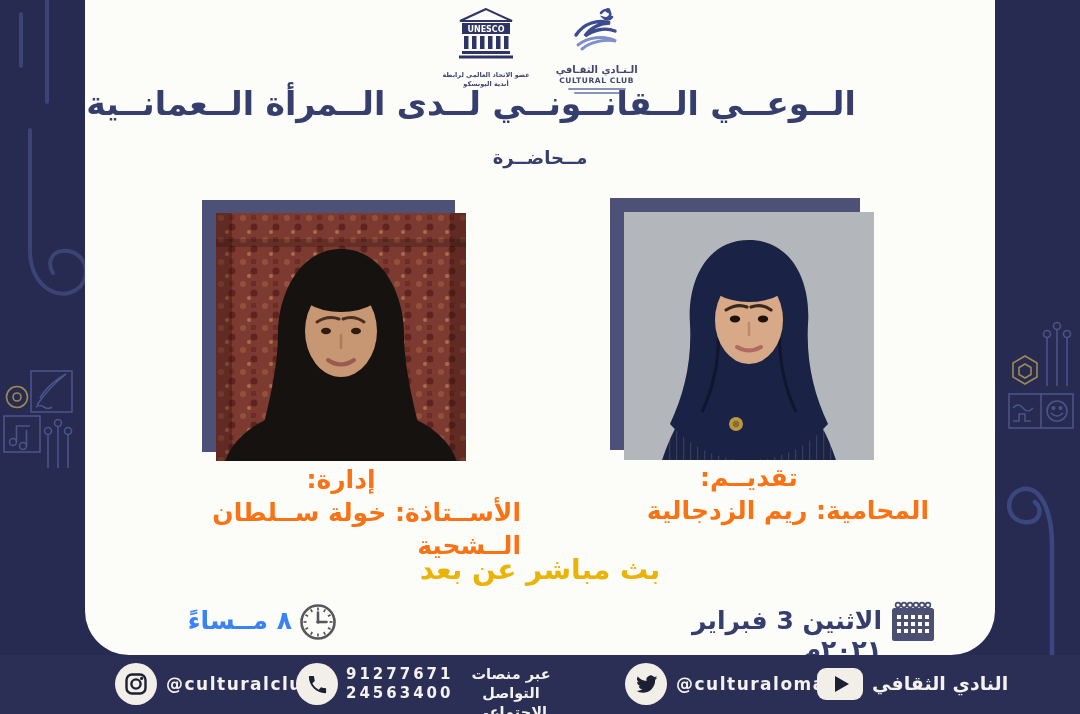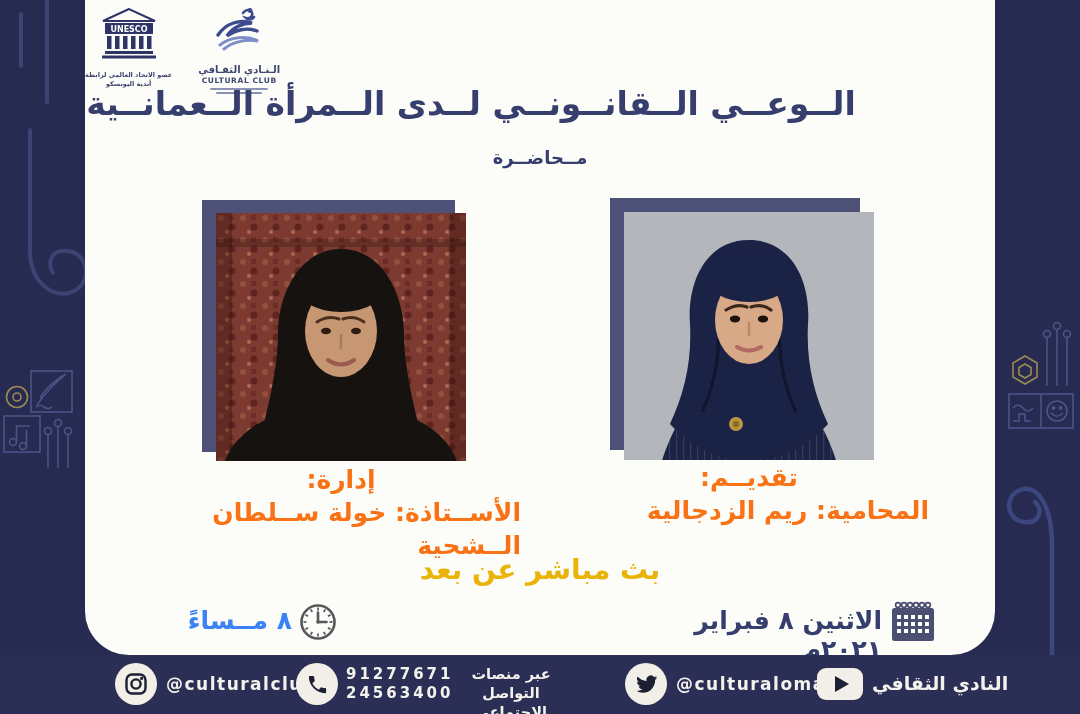--- a/index.html
+++ b/index.html
@@ -1,21 +1,21 @@
 <!DOCTYPE html>
 <html lang="ar"><head>
 <meta charset="utf-8">
 <style>
   * { margin:0; padding:0; box-sizing:border-box; }
   body { font-family:"DejaVu Sans", sans-serif; background:#e8e8e8; }
   .canvas{ position:relative; width:1080px; height:714px; background:#272b52; overflow:hidden; }
   .abs{ position:absolute; }
   .white-panel{ left:85px; top:0; width:910px; height:655px; background:#fcfcf9; border-radius:0 0 44px 44px; }
   
-  .logo-row{ left:85px; top:7px; width:910px; display:flex; gap:26px; align-items:flex-start; }
+  .logo-row{ left:85px; top:7px; width:910px; display:flex; justify-content:center; gap:26px; align-items:flex-start; }
   .logo-block{ display:flex; flex-direction:column; align-items:center; }
   .unesco-caption{ font-size:6.5px; color:#3f466f; font-weight:bold; text-align:center; line-height:8.5px; direction:rtl; margin-top:12px; }
   .club-ar{ font-size:10px; font-weight:bold; color:#3f466f; direction:rtl; margin-top:9px; }
   .club-en{ font-size:7.5px; font-weight:bold; color:#3f466f; letter-spacing:.6px; margin-top:1px; }
   .club-tiny{ width:58px; height:2.5px; background:#8b93b5; border-radius:1px; margin-top:2.5px; }
   .club-tiny.t2{ width:46px; height:2px; margin-top:2px; }
   
   .main-title{ left:85px; top:84px; width:772px; text-align:center; direction:rtl;
                font-size:33px; font-weight:bold; color:#363e6d; }
   .sub-title{ left:85px; top:136px; width:910px; text-align:center; direction:rtl;
@@ -231,21 +231,21 @@
         <rect x="21" y="22" width="4" height="4"></rect>
         <rect x="28" y="22" width="4" height="4"></rect>
         <rect x="35" y="22" width="4" height="4"></rect>
       <rect x="7" y="29" width="4" height="4"></rect>
         <rect x="14" y="29" width="4" height="4"></rect>
         <rect x="21" y="29" width="4" height="4"></rect>
         <rect x="28" y="29" width="4" height="4"></rect>
         <rect x="35" y="29" width="4" height="4"></rect>
     </g>
   </svg>
-  <div class="abs date-text">الاثنين ٨ فبراير ٢٠٢١م</div>
+  <div class="abs date-text">الاثنين 3 فبراير ٢٠٢١م</div>
 
   <svg class="abs" style="left:298px;top:602px" width="40" height="40" viewBox="0 0 40 40">
     <circle cx="20" cy="20" r="16.5" fill="none" stroke="#56575b" stroke-width="2.6"></circle>
     <g stroke="#56575b" stroke-width="1.7">
       <line x1="20" y1="5.5" x2="20" y2="8.5"></line>
       <line x1="20" y1="5.5" x2="20" y2="8.5" transform="rotate(30 20 20)"></line>
       <line x1="20" y1="5.5" x2="20" y2="8.5" transform="rotate(60 20 20)"></line>
       <line x1="20" y1="5.5" x2="20" y2="8.5" transform="rotate(90 20 20)"></line>
       <line x1="20" y1="5.5" x2="20" y2="8.5" transform="rotate(120 20 20)"></line>
       <line x1="20" y1="5.5" x2="20" y2="8.5" transform="rotate(150 20 20)"></line>

